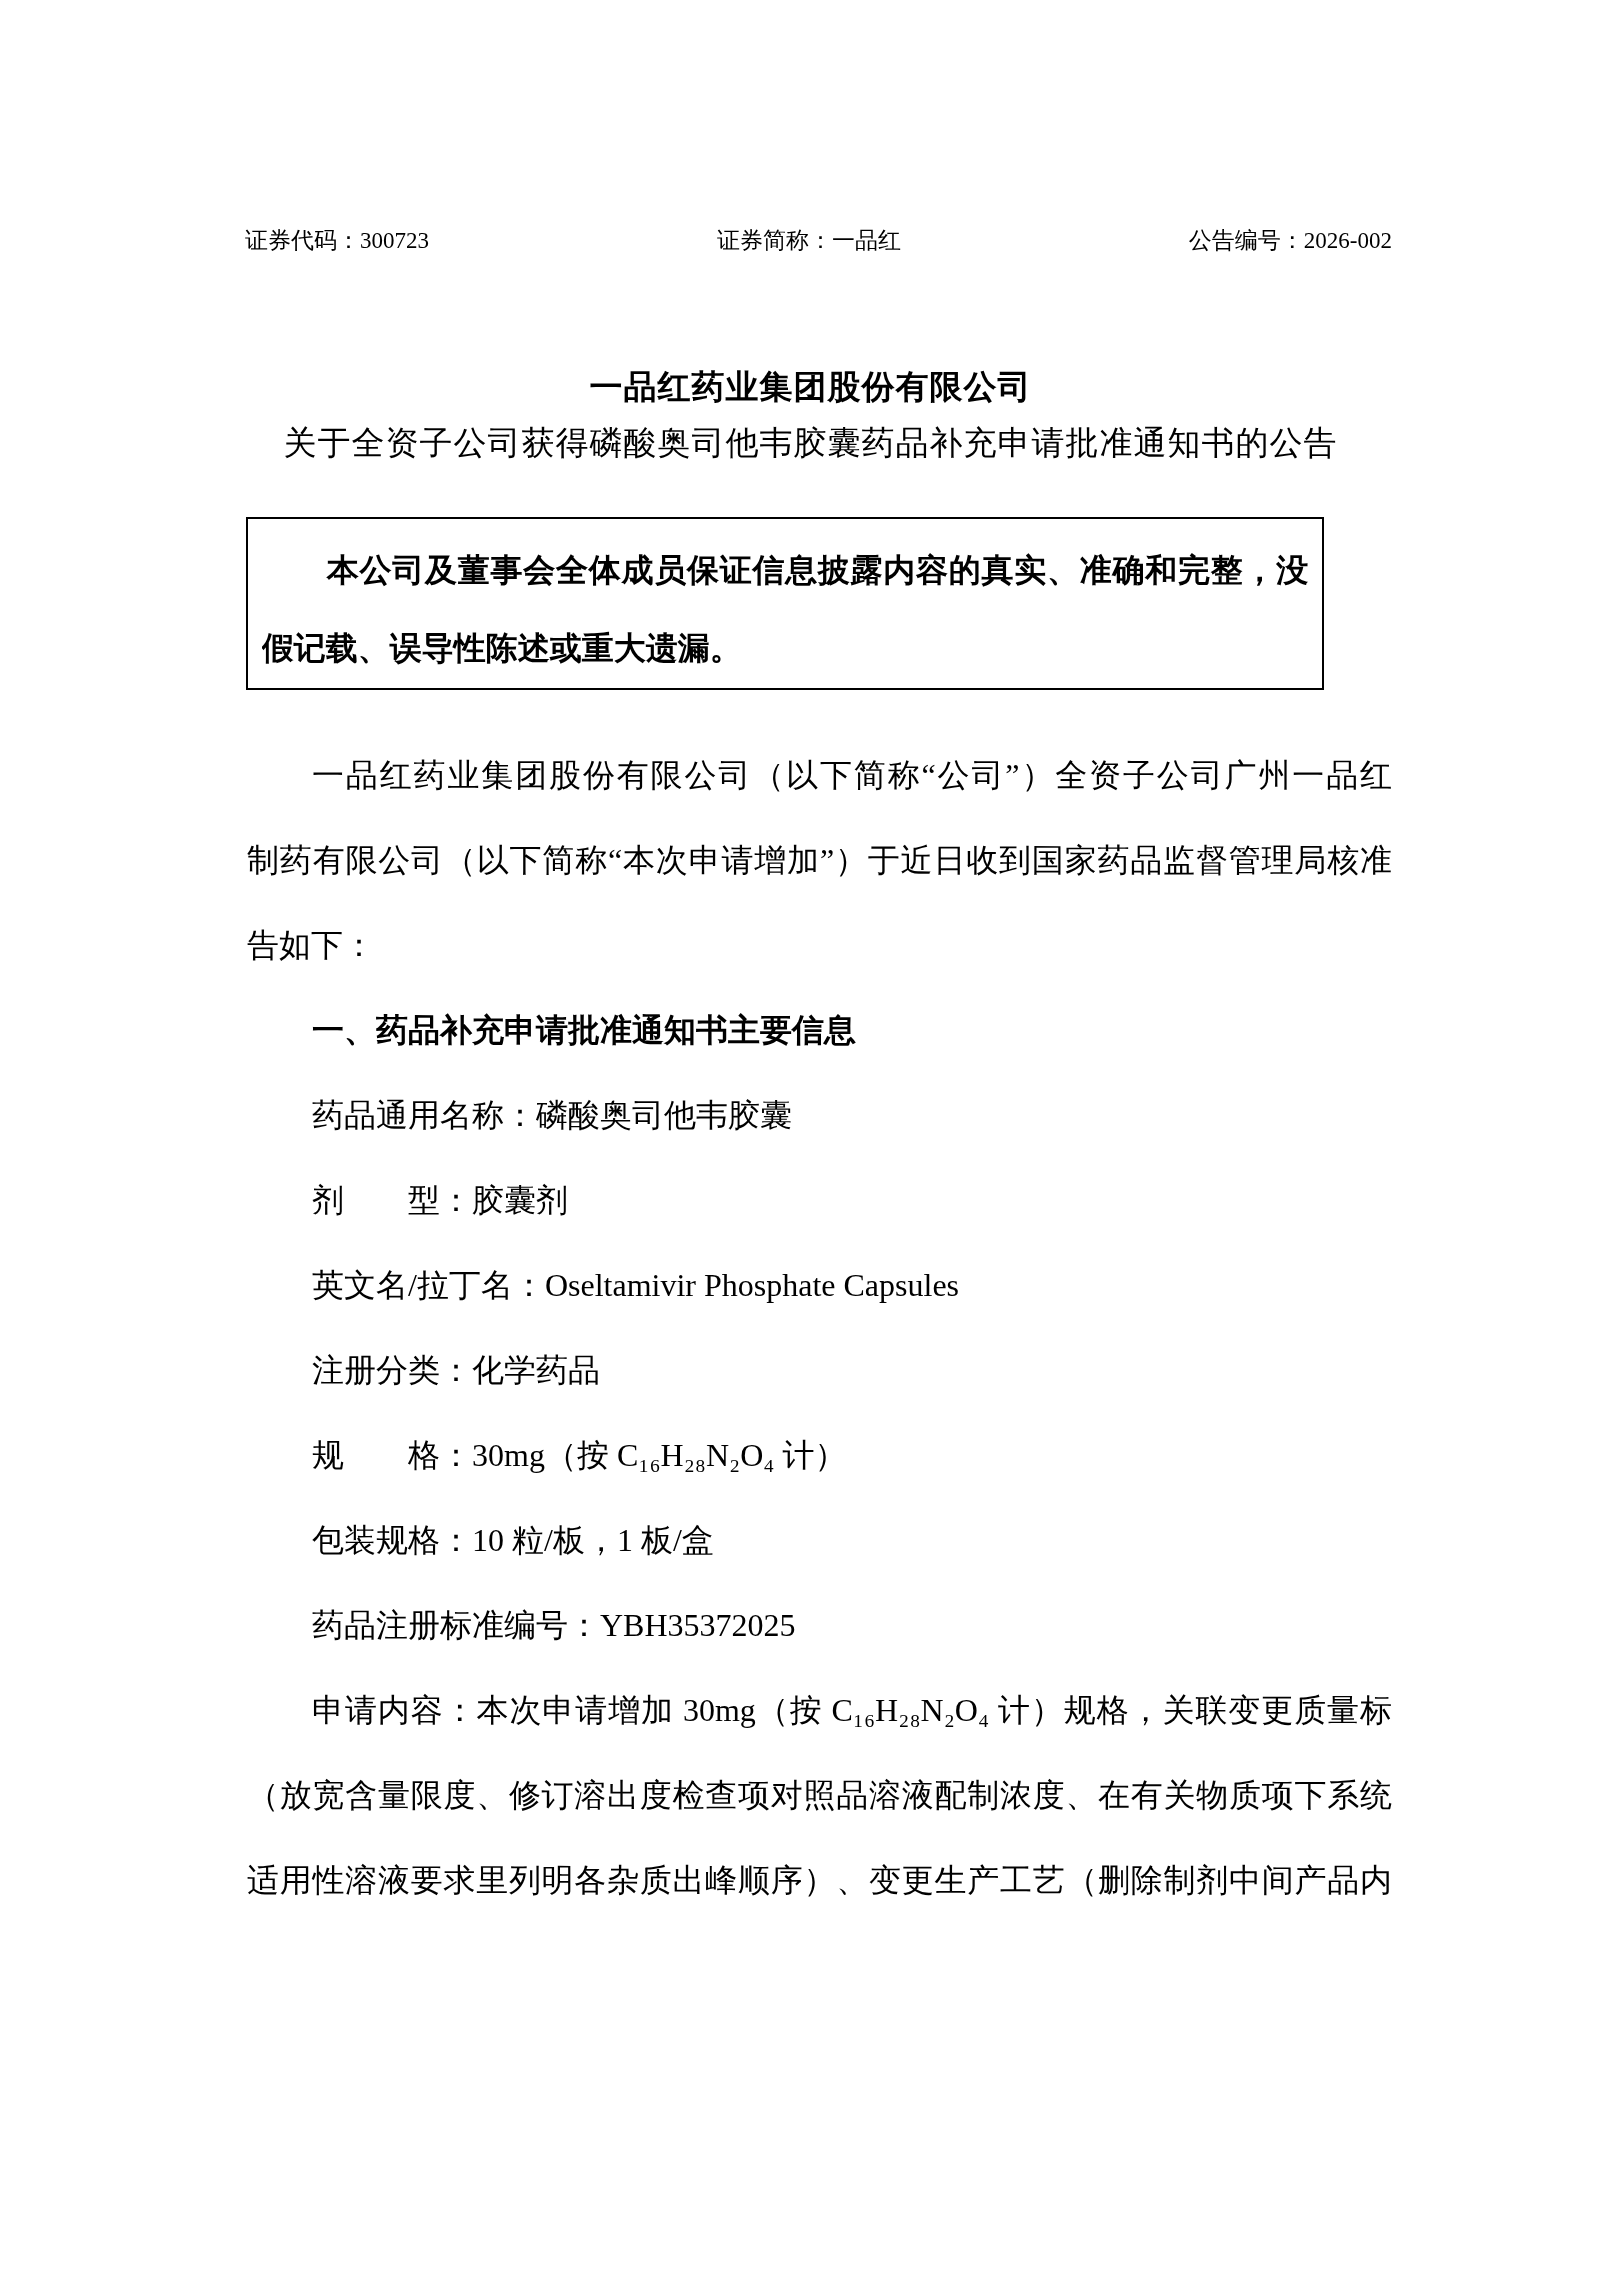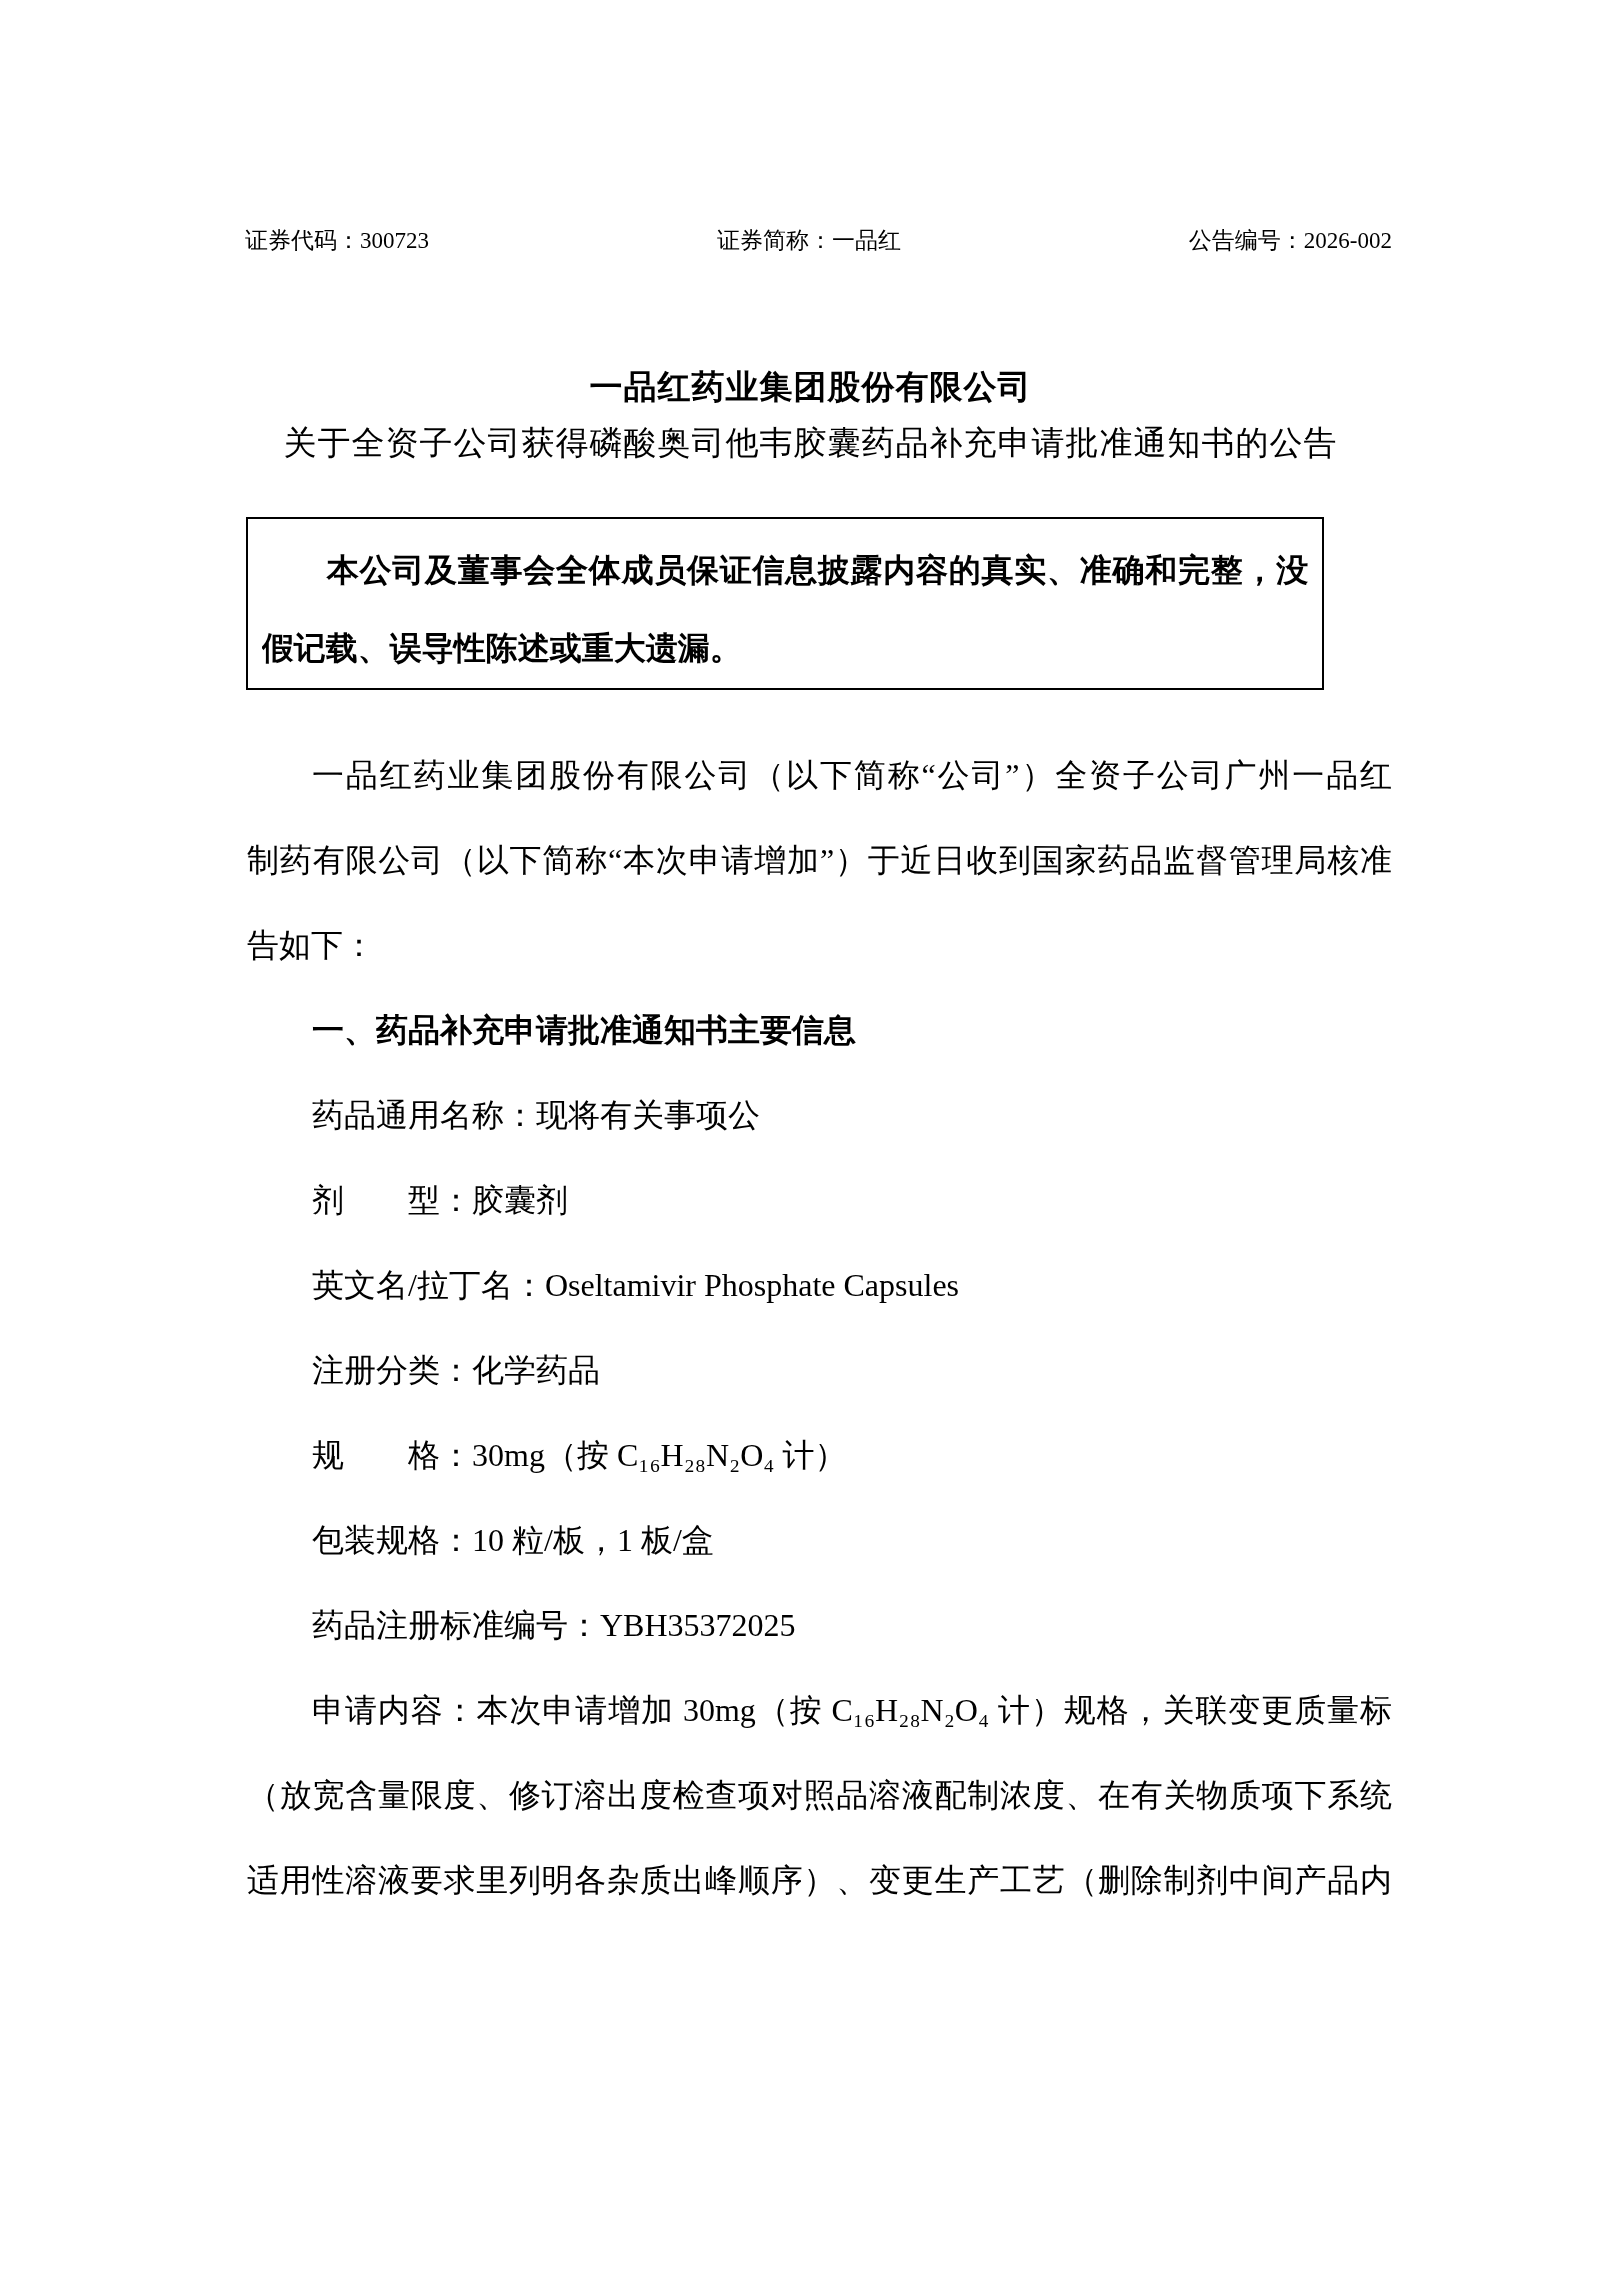--- a/index.html
+++ b/index.html
@@ -104,21 +104,21 @@
     <div class="dline">假记载、误导性陈述或重大遗漏。</div>
   </div>
 
   <div class="body-block">
     <div class="line indent stretch">一品红药业集团股份有限公司（以下简称“公司”）全资子公司广州一品红</div>
     <div class="line stretch">制药有限公司（以下简称“本次申请增加”）于近日收到国家药品监督管理局核准</div>
     <div class="line">告如下：</div>
 
     <div class="line indent bold">一、药品补充申请批准通知书主要信息</div>
 
-    <div class="line indent">药品通用名称：现将有关事项公</div>
+    <div class="line indent">药品通用名称：磷酸奥司他韦胶囊</div>
     <div class="line indent">剂　　型：胶囊剂</div>
     <div class="line indent">英文名/拉丁名：Oseltamivir Phosphate Capsules</div>
     <div class="line indent">注册分类：化学药品</div>
     <div class="line indent">规　　格：30mg（按 C₁₆H₂₈N₂O₄ 计）</div>
     <div class="line indent">包装规格：10 粒/板，1 板/盒</div>
     <div class="line indent">药品注册标准编号：YBH35372025</div>
 
     <div class="line indent stretch">申请内容：本次申请增加 30mg（按 C₁₆H₂₈N₂O₄ 计）规格，关联变更质量标准</div>
     <div class="line stretch">（放宽含量限度、修订溶出度检查项对照品溶液配制浓度、在有关物质项下系统</div>
     <div class="line stretch">适用性溶液要求里列明各杂质出峰顺序）、变更生产工艺（删除制剂中间产品内</div>

